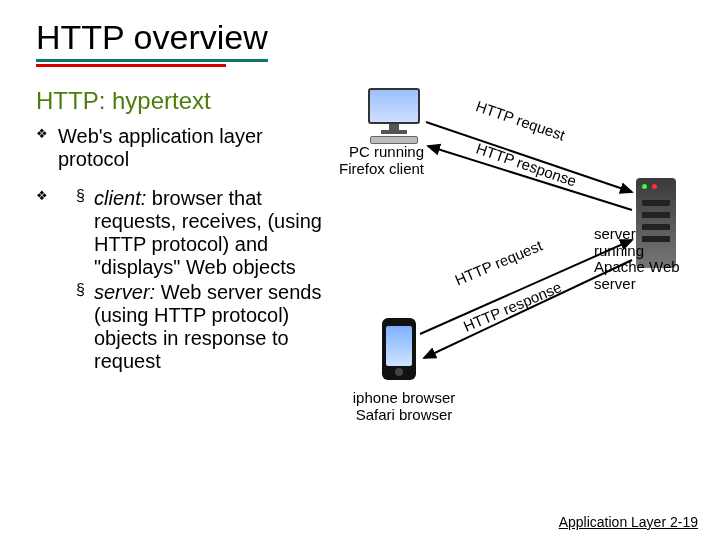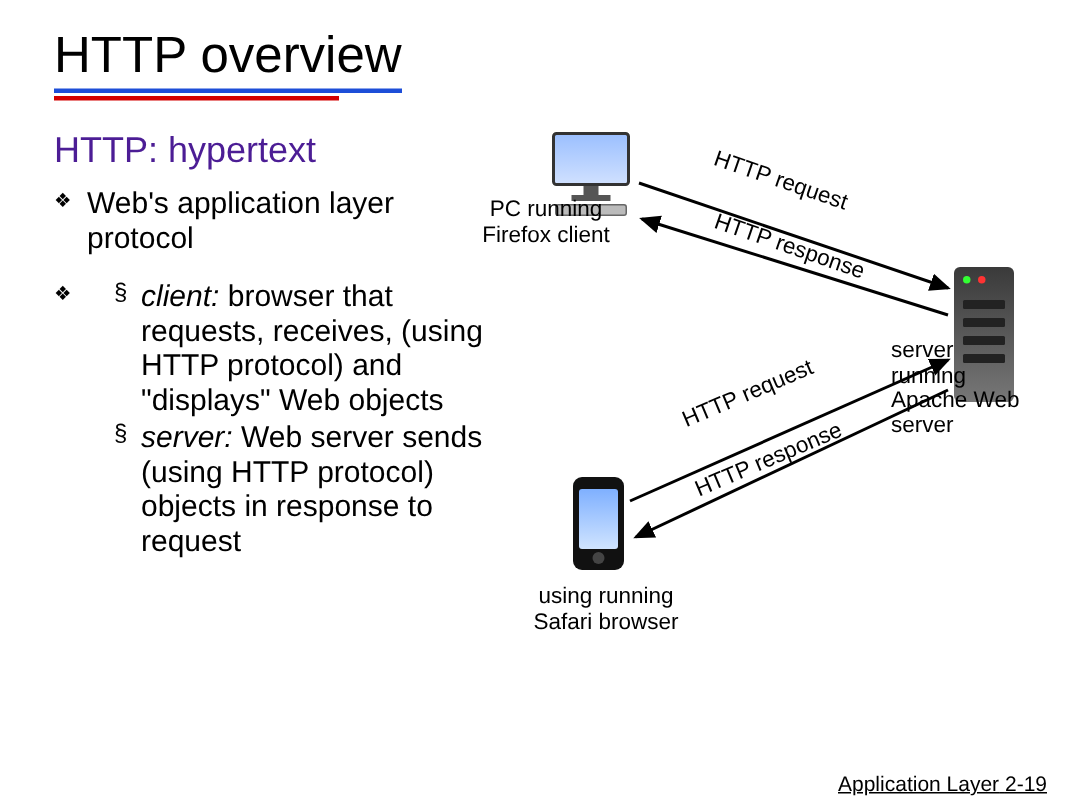--- a/index.html
+++ b/index.html
@@ -9,21 +9,21 @@
     background: #fff;
     font-family: Arial, Helvetica, sans-serif;
     color: #000;
     position: relative;
     overflow: hidden;
   }
   .slide { padding: 18px 36px 0 36px; }
   .title {
     font-size: 34px;
     font-weight: 400;
-    border-bottom: 3px solid #1d4ed8;
+    border-bottom: 3px solid #0f766e;
     display: inline-block;
     padding-bottom: 2px;
     position: relative;
   }
   .title-redline {
     position: absolute;
     left: 0;
     bottom: -8px;
     width: 190px;
     height: 3px;
@@ -32,21 +32,21 @@
   .columns {
     display: flex;
     margin-top: 26px;
     gap: 8px;
   }
   .left { width: 300px; }
   .right { width: 340px; position: relative; }
   .subhead {
     font-size: 24px;
     line-height: 1.05;
-    color: #4c1d95;
+    color: #4d7c0f;
     margin-bottom: 12px;
   }
   ul.bullets {
     list-style: none;
     padding-left: 0;
   }
   ul.bullets > li {
     position: relative;
     padding-left: 22px;
     font-size: 20px;
@@ -200,28 +200,28 @@
     </div>
 
     <div class="right">
 
       <div class="pc">
         <div class="monitor"></div>
         <div class="stand"></div>
         <div class="base"></div>
         <div class="keyboard"></div>
       </div>
-      <div class="label" style="left:-40px; top:44px; width:120px;">
+      <div class="label" style="left:-40px; top:56px; width:120px;text-align:right;">
         <span>PC running</span><br>
         <span>Firefox client</span>
       </div>
 
       <div class="phone"></div>
       <div class="label" style="left:0px; top:302px; width:120px;">
-        <span>using running</span><br>
+        <span>iphone browser</span><br>
         <span>Safari browser</span>
       </div>
 
       <div class="server">
         <div class="led g"></div>
           <div class="led r"></div>
         <div class="slot" style="top:22px;"></div>
         <div class="slot" style="top:34px;"></div>
         <div class="slot" style="top:46px;"></div>
         <div class="slot" style="top:58px;"></div>

